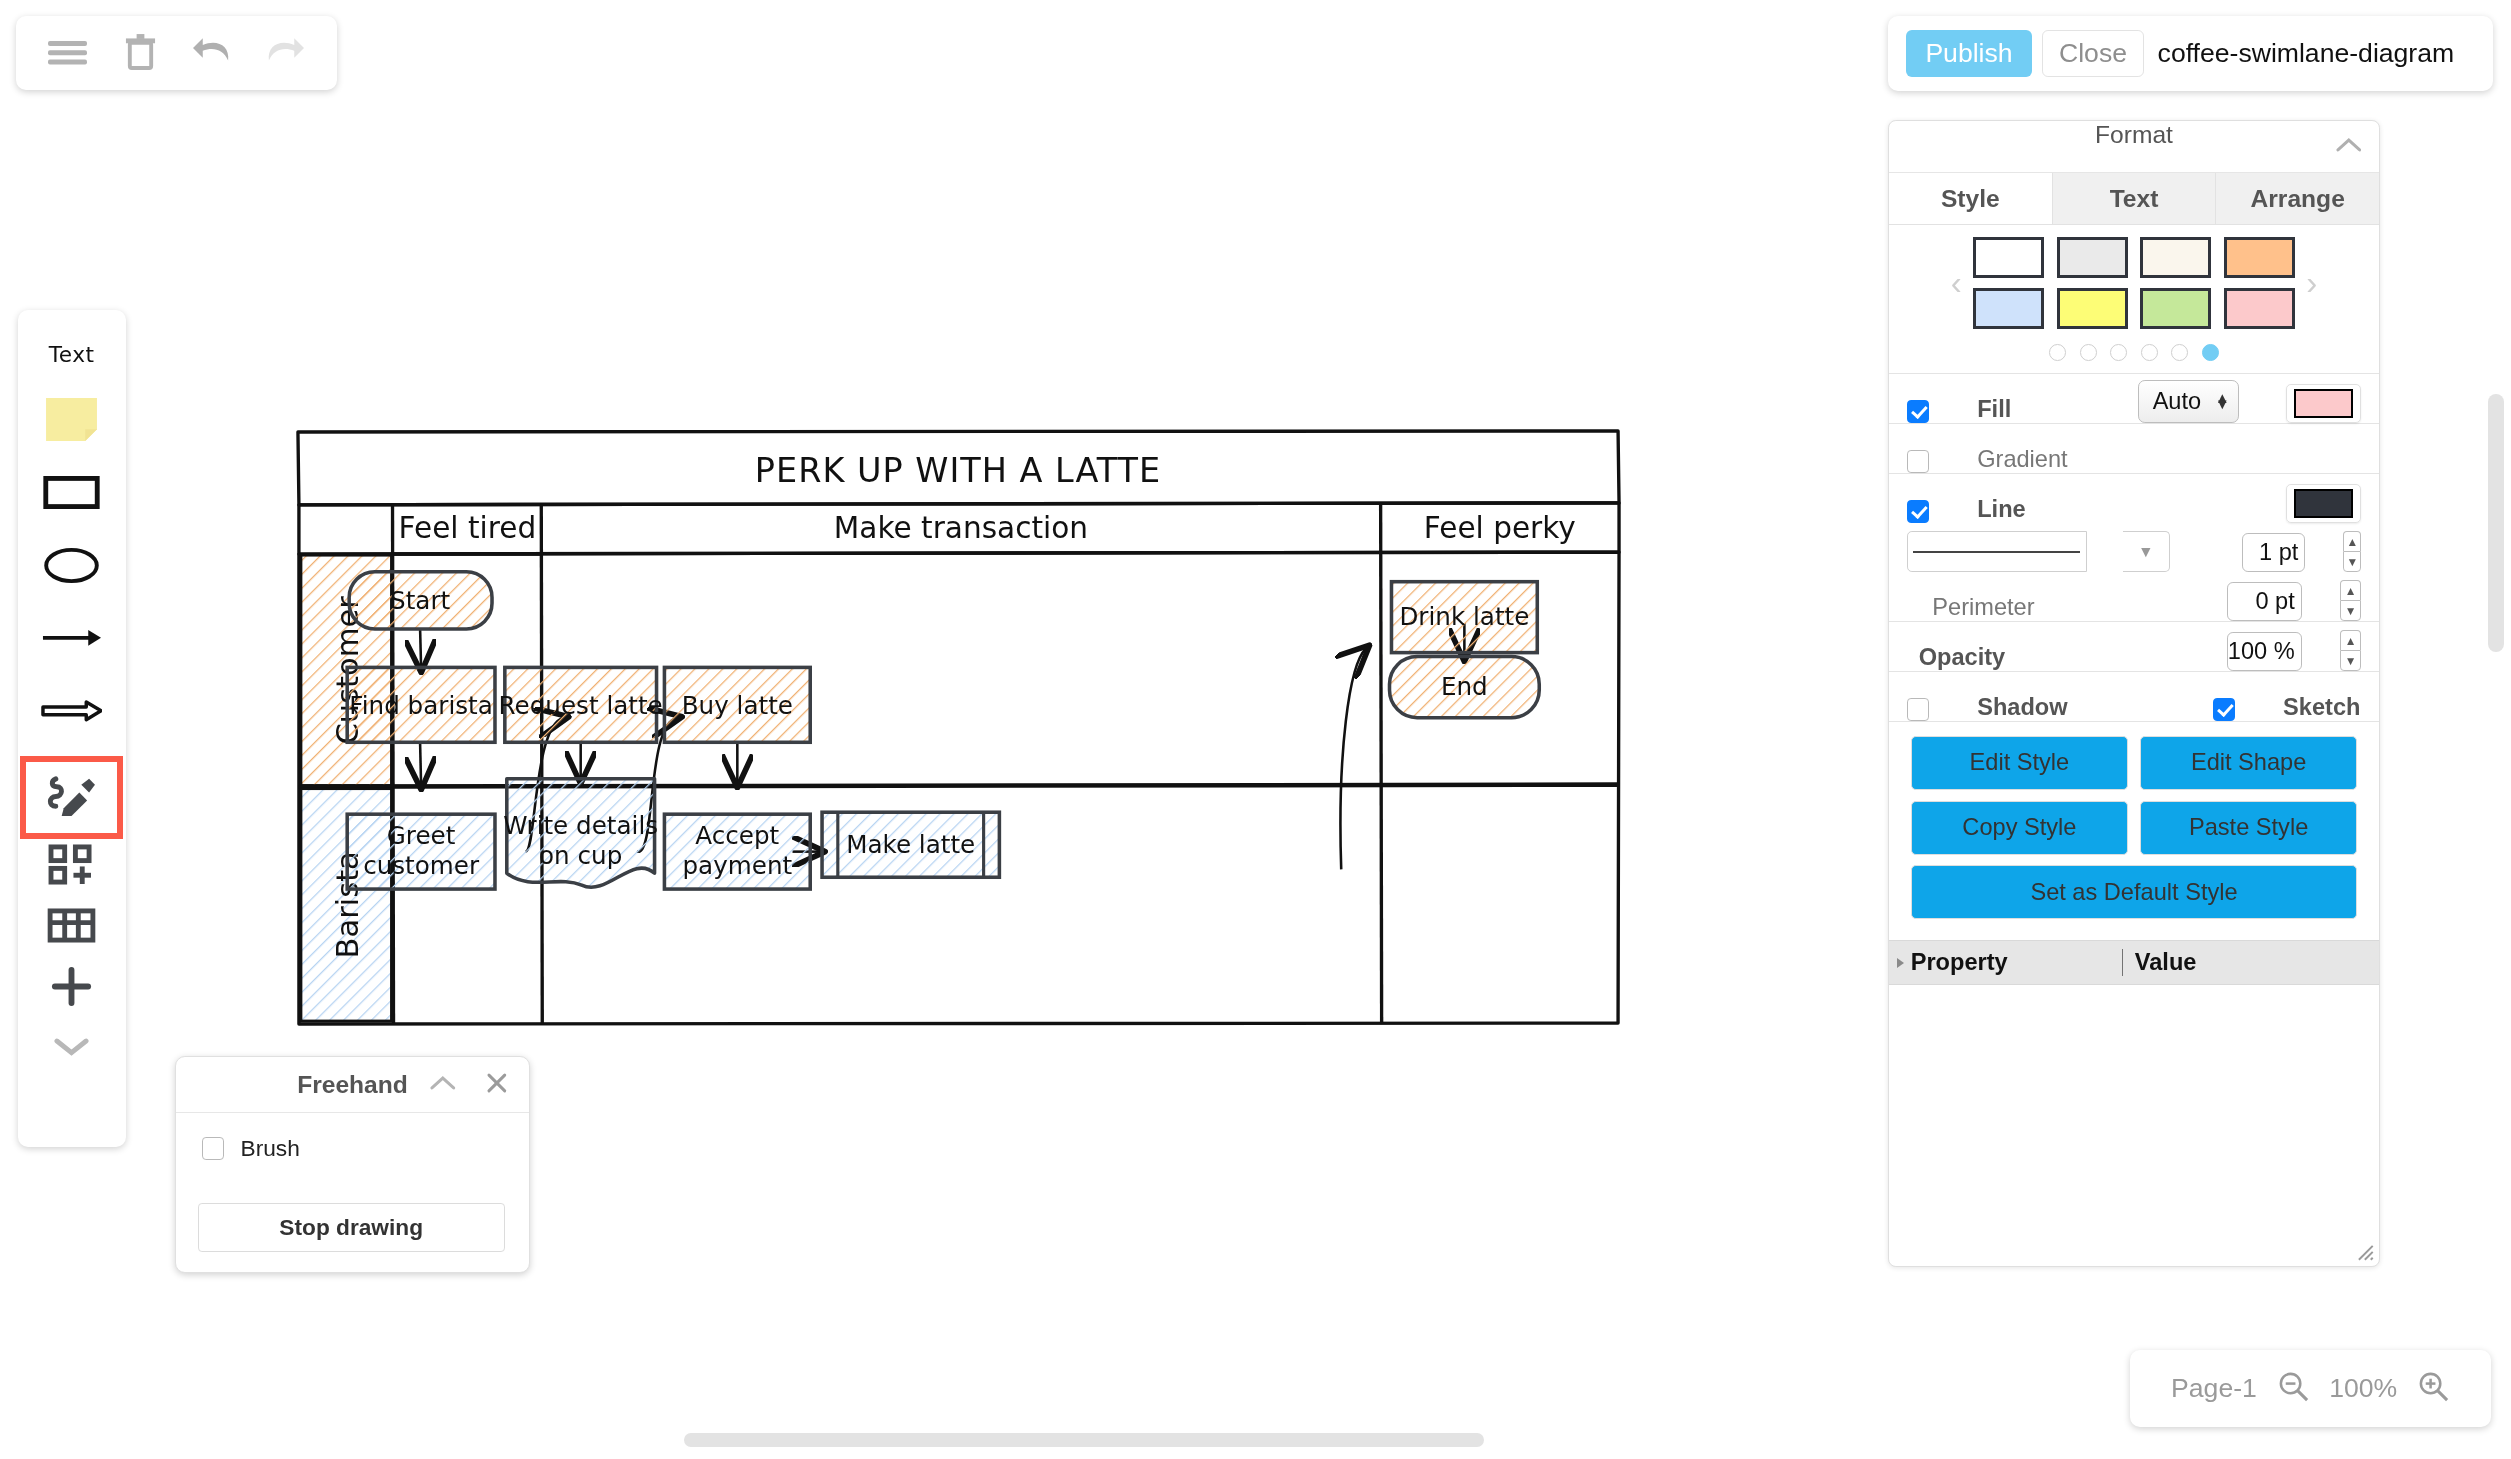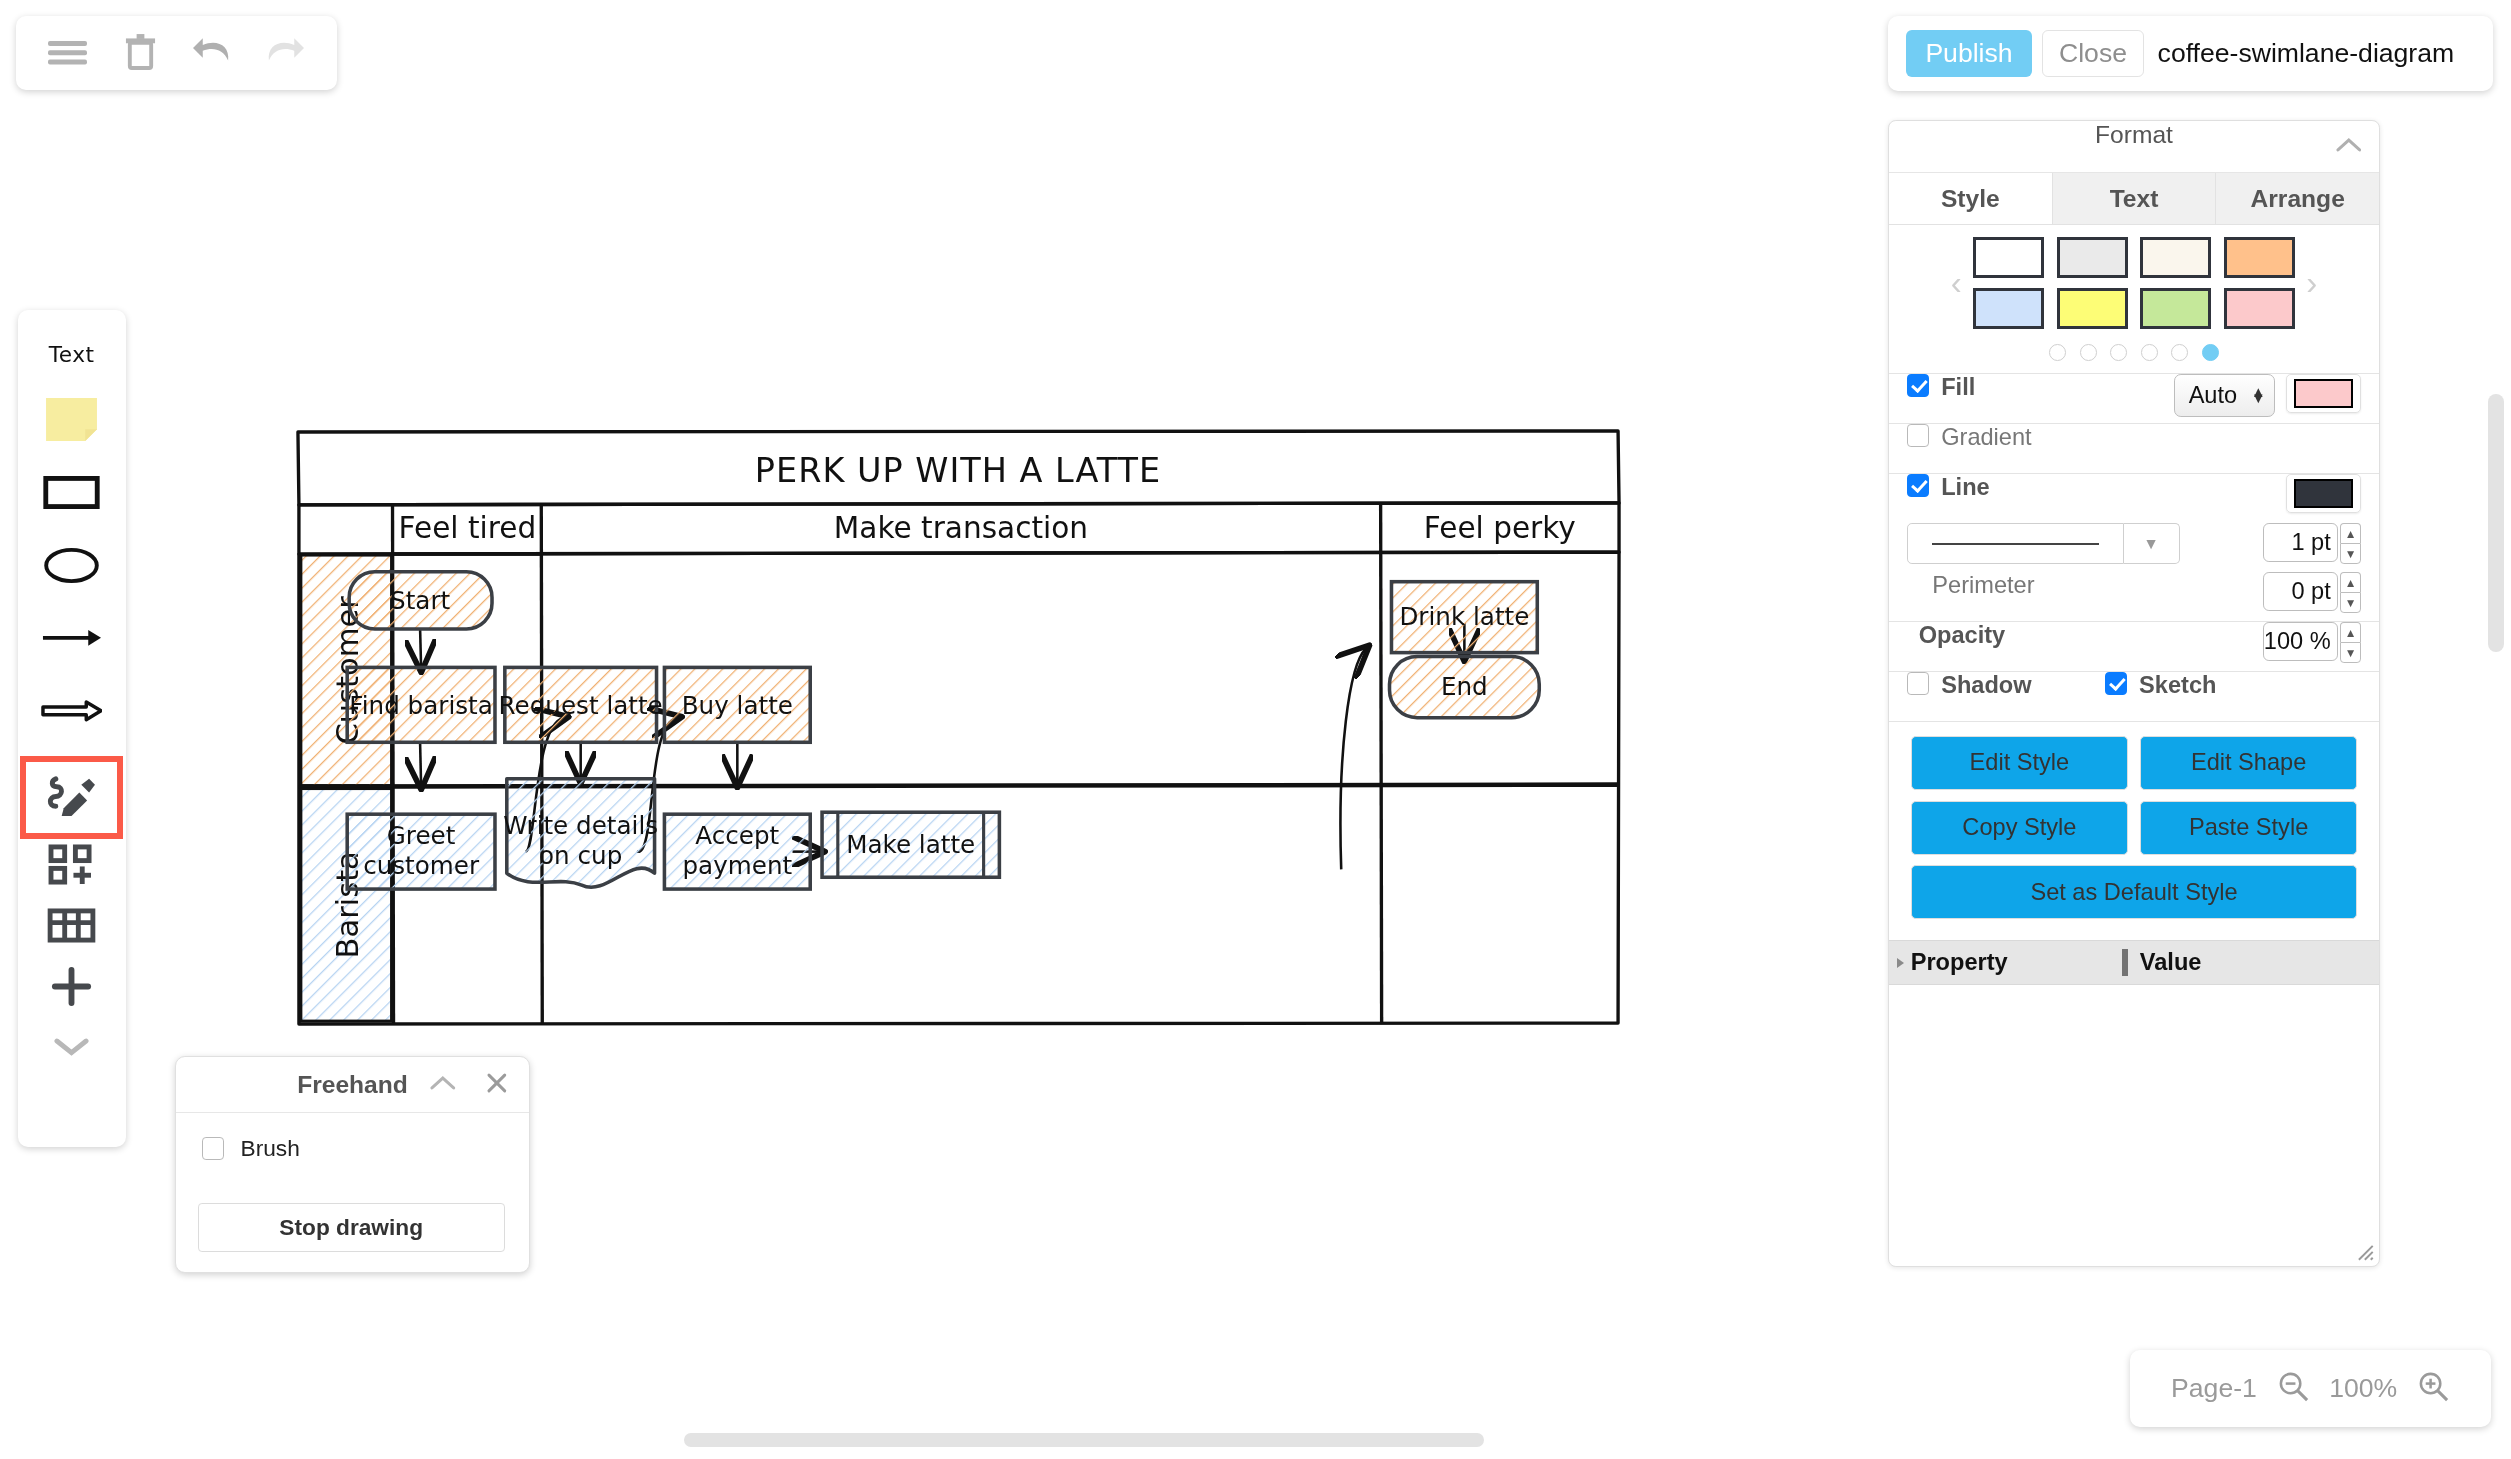--- a/index.html
+++ b/index.html
@@ -71,21 +71,21 @@
        background:#f0f0f0;border-right:1px solid #e2e2e2;cursor:pointer;}
   .tab:last-child{border-right:none;}
   .tab.active{background:#fff;}
   .swatches{padding:11.8px 0 5.9px;display:flex;align-items:center;justify-content:center;}
   .sw-arrow{width:33px;text-align:center;color:#cfcfcf;font-size:33px;line-height:1;cursor:pointer;user-select:none;}
   .sw-grid{display:grid;grid-template-columns:repeat(4,1fr);gap:9.9px 12.8px;}
   .sw{width:71px;height:41px;border:3.9px solid #30343c;box-sizing:border-box;cursor:pointer;}
   .dots{display:flex;justify-content:center;gap:13.8px;padding:9.9px 0 11.8px;border-bottom:1px solid #e4e4e4;}
   .dot{width:14.8px;height:14.8px;border-radius:50%;border:1.5px solid #cfcfcf;background:#fff;cursor:pointer;}
   .dot.on{background:#72cdf4;border-color:#72cdf4;}
-  .row{display:flex;align-items:flex-start;padding:0 17.7px;min-height:49px;position:relative;}
+  .row{display:flex;align-items:flex-end;padding:0 17.7px;min-height:49px;position:relative;gap:36px;}
   .row.bb{border-bottom:1px solid #e4e4e4;}
   .lbl{font-size:23.6px;color:#555;margin-left:11.8px;font-weight:bold;}
   .lbl.thin{font-weight:normal;color:#777;}
   .spacer{flex:1;}
   .mini-select{height:41px;border:1px solid #bdbdbd;border-radius:6.9px;
                background:linear-gradient(#fff,#ededed);display:flex;align-items:center;padding:0 7.9px 0 13.8px;
                font-size:23.6px;color:#111;cursor:pointer;}
   .mini-select .arrs{margin-left:13.8px;display:flex;flex-direction:column;line-height:5.9px;font-size:14.8px;color:#333;}
   .clrbtn{width:73px;height:37px;border:1px solid #e0e0e0;border-radius:4.9px;display:flex;align-items:center;
           justify-content:center;cursor:pointer;box-shadow:0 1px 2px rgba(0,0,0,.08);margin-left:11.8px;}
@@ -100,21 +100,21 @@
   .stepper{width:21.7px;height:41px;display:flex;flex-direction:column;margin-left:2px;}
   .stepper span{flex:1;border:1px solid #bdbdbd;display:flex;align-items:center;justify-content:center;font-size:11.8px;
                 color:#555;background:#fff;cursor:pointer;}
   .stepper span:first-child{border-radius:3.9px 3.9px 0 0;border-bottom:none;}
   .stepper span:last-child{border-radius:0 0 3.9px 3.9px;}
   .btnrow{display:flex;gap:11.8px;padding:0 21.7px 10.8px;}
   .pbtn{flex:1;height:54px;border:1px solid #dedede;border-radius:4.9px;background:#0ea5e9;font-size:23.6px;color:#333;
         cursor:pointer;font-family:"Liberation Sans",sans-serif;}
   .proprow{display:flex;background:#e6e6e6;height:43px;align-items:center;border-top:1px solid #d9d9d9;border-bottom:1px solid #d9d9d9;}
   .proprow .c1{width:233px;padding-left:21.7px;font-size:23.6px;font-weight:bold;color:#111;box-sizing:border-box;position:relative;}
-  .proprow .c2{flex:1;padding-left:11.8px;font-size:23.6px;font-weight:bold;color:#111;background:#e6e6e6;border-left:6px solid #737373;}
+  .proprow .c2{flex:1;padding-left:11.8px;font-size:23.6px;font-weight:bold;color:#111;background:#e6e6e6;border-left:1px solid #737373;}
   .tri{position:absolute;left:7.9px;top:50%;transform:translateY(-50%);width:0;height:0;
        border-left:7.9px solid #8a8a8a;border-top:5.9px solid transparent;border-bottom:5.9px solid transparent;}
   .grip{position:absolute;right:3.9px;bottom:3.9px;width:21.7px;height:21.7px;cursor:nwse-resize;}
 
   
   #vscroll{position:absolute;left:2488px;top:394px;width:15.8px;height:258px;background:#e3e3e3;border-radius:7.9px;cursor:pointer;}
   #hscroll{position:absolute;left:684px;top:1433px;width:800px;height:13.8px;background:#e3e3e3;border-radius:6.9px;cursor:pointer;}
 
   
   #zoombar{position:absolute;left:2130px;top:1350px;width:361px;height:77px;display:flex;align-items:center;

